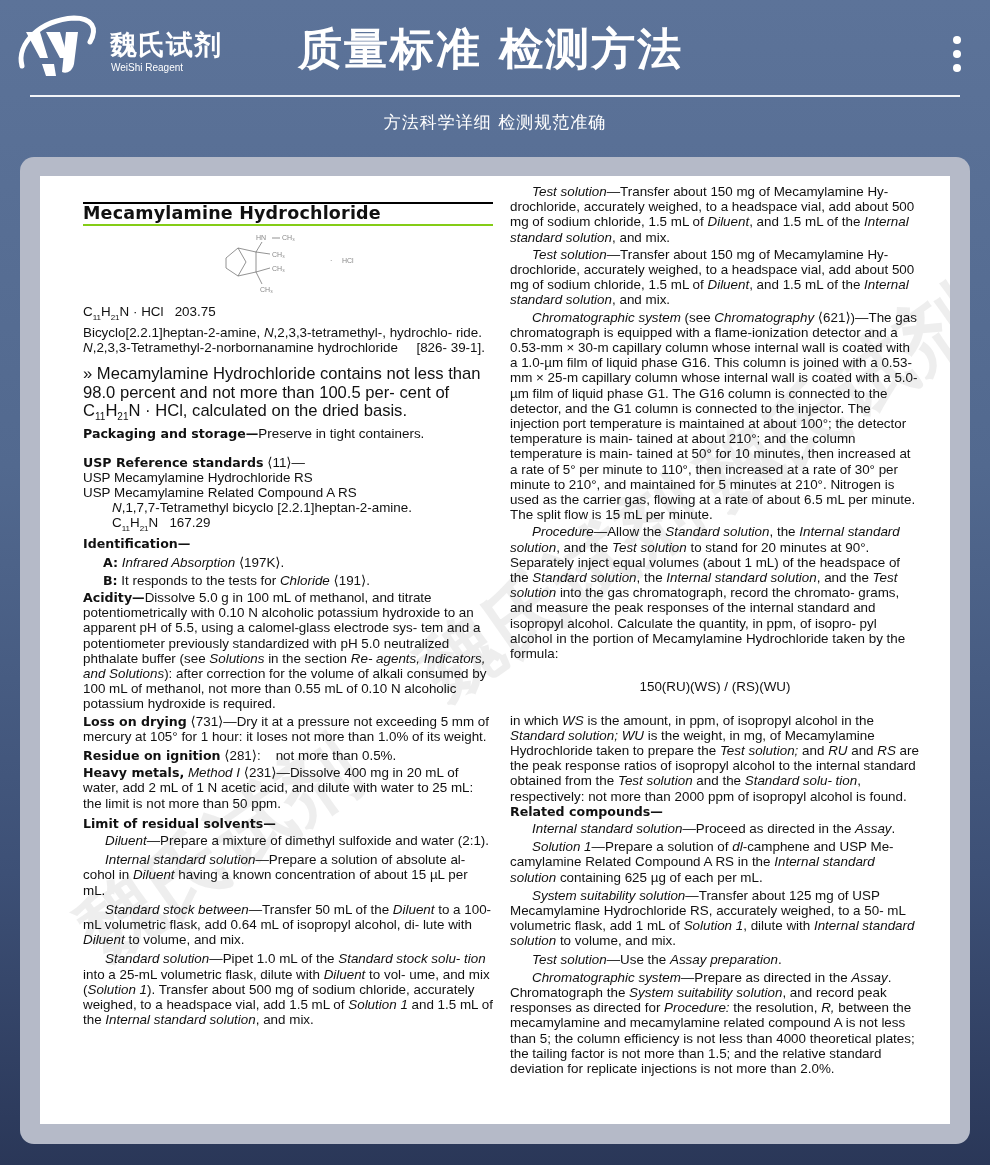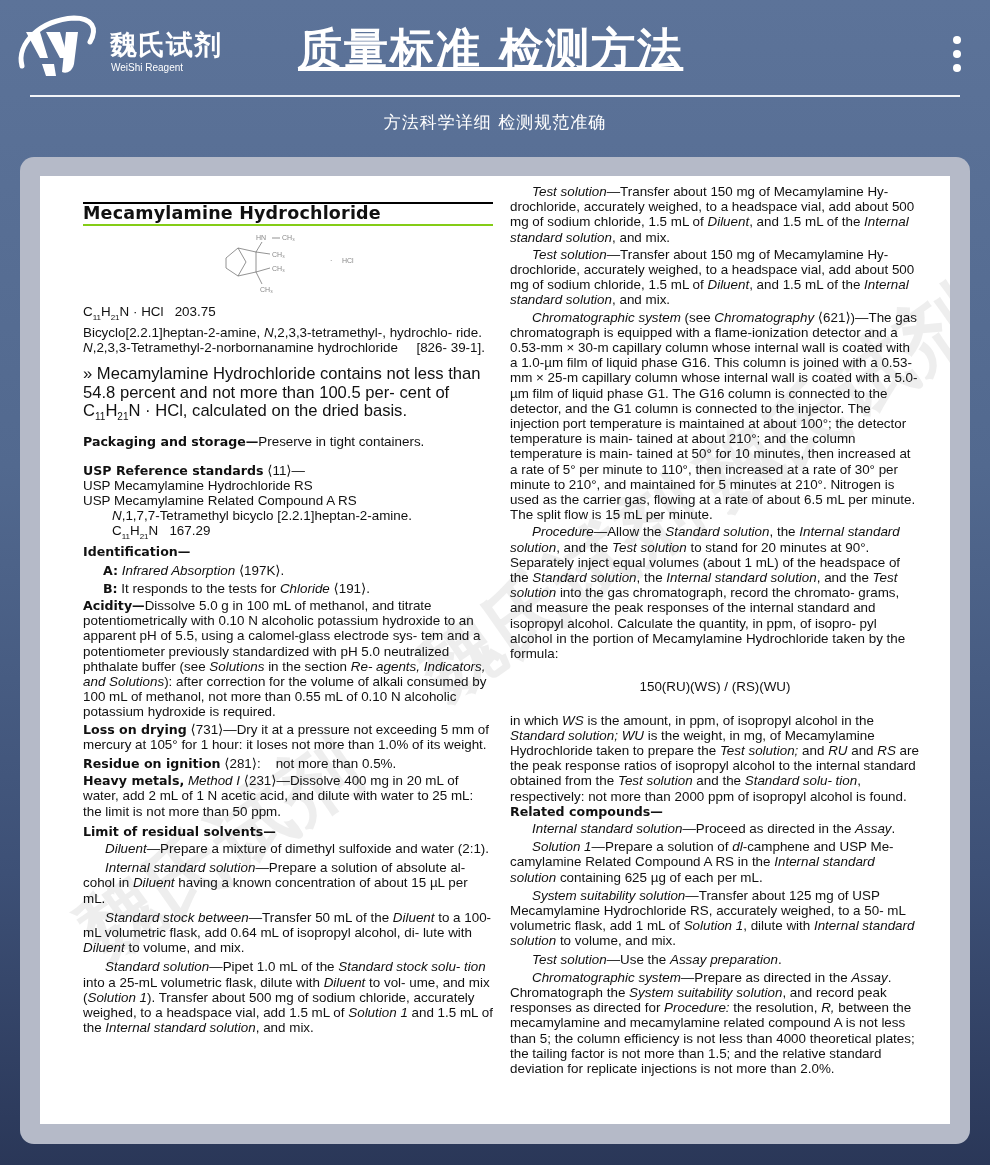--- a/index.html
+++ b/index.html
@@ -6,21 +6,21 @@
   body {
     width: 990px; height: 1165px; overflow: hidden; position: relative;
     background: linear-gradient(180deg, #5c7399 0%, #52698f 40%, #3d5076 75%, #2a3758 100%);
     font-family: "DejaVu Sans", sans-serif;
   }
   .header { position: absolute; left: 0; top: 0; width: 990px; height: 150px; }
   .logo { position: absolute; left: 12px; top: 14px; width: 210px; height: 66px; }
   .logo svg { position: absolute; left: 0; top: 0; }
   .logo-cn { position: absolute; left: 98px; top: 13px; color: #fff; font-size: 27px; font-weight: bold; letter-spacing: 1px; font-family: "DejaVu Sans", sans-serif; }
   .logo-en { position: absolute; left: 99px; top: 48px; color: #fff; font-size: 10px; font-family: "Liberation Sans", sans-serif; }
-  .main-title { position: absolute; left: 298px; top: 20px; color: #fff; font-size: 44px; font-weight: bold; letter-spacing: 2px; font-family: "DejaVu Sans", sans-serif; text-decoration: underline; }
+  .main-title { position: absolute; left: 298px; top: 20px; color: #fff; font-size: 44px; font-weight: bold; letter-spacing: 2px; font-family: "DejaVu Sans", sans-serif; }
   .menu-dots { position: absolute; left: 950px; top: 36px; width: 14px; height: 36px; cursor: pointer; }
   .menu-dots span { display: block; width: 8px; height: 8px; border-radius: 50%; background: #fff; margin: 0 auto 6px; }
   .divider { position: absolute; left: 30px; top: 95px; width: 930px; height: 2px; background: #f2f4f8; }
   .subtitle { position: absolute; left: 0; width: 990px; top: 111px; text-align: center; color: #fff; font-size: 17px; letter-spacing: 1px; }
 
   .frame { position: absolute; left: 20px; top: 157px; width: 950px; height: 987px; background: #b5bac8; border-radius: 14px; }
   .paper { position: absolute; left: 40px; top: 176px; width: 910px; height: 948px; background: #fff; overflow: hidden; }
 
   .col { position: absolute; top: 0; font-family: "Liberation Sans", sans-serif; color: #111; font-size: 13.4px; line-height: 15.2px; }
   .col-left { left: 43px; width: 410px; }
@@ -95,23 +95,23 @@
         </g>
       </svg>
     </div>
 
     <p style="margin-top:2px;">
       <span>C</span><sub style="font-size:8px;">11</sub><span>H</span><sub style="font-size:8px;">21</sub><span>N · HCl</span>&nbsp;&nbsp;&nbsp;<span>203.75</span>
     </p>
     <p class="hang"><span>Bicyclo[2.2.1]heptan-2-amine, </span><span class="i">N</span><span>,2,3,3-tetramethyl-, hydrochlo- ride.</span></p>
     <p class="hang" style="text-align:justify;"><span class="i">N</span><span>,2,3,3-Tetramethyl-2-norbornanamine hydrochloride</span>&nbsp;&nbsp;&nbsp;&nbsp;&nbsp;<span>[826- 39-1].</span></p>
 
-    <p style="margin-top:10px; font-size:16.6px; line-height:18.2px;"><span>» Mecamylamine Hydrochloride contains not less than 54.8 percent and not more than 100.5 per- cent of C</span><sub style="font-size:10px;">11</sub><span>H</span><sub style="font-size:10px;">21</sub><span>N · HCl, calculated on the dried basis.</span></p>
+    <p style="margin-top:10px; font-size:16.6px; line-height:18.2px;"><span>» Mecamylamine Hydrochloride contains not less than 98.0 percent and not more than 100.5 per- cent of C</span><sub style="font-size:10px;">11</sub><span>H</span><sub style="font-size:10px;">21</sub><span>N · HCl, calculated on the dried basis.</span></p>
 
-    <p style="margin-top:8px;"><span class="b">Packaging and storage—</span><span>Preserve in tight containers.</span></p>
+    <p style=""><span class="b">Packaging and storage—</span><span>Preserve in tight containers.</span></p>
 
     <p style="margin-top:13px;"><span class="b">USP Reference standards</span><span> ⟨11⟩—</span></p>
     <p>USP Mecamylamine Hydrochloride RS</p>
     <p>USP Mecamylamine Related Compound A RS</p>
     <p style="padding-left:29px;"><span class="i">N</span><span>,1,7,7-Tetramethyl bicyclo [2.2.1]heptan-2-amine.</span></p>
     <p style="padding-left:29px;"><span>C</span><sub style="font-size:8px;">11</sub><span>H</span><sub style="font-size:8px;">21</sub><span style="white-space:pre;">N   167.29</span></p>
 
     <p><span class="b">Identification—</span></p>
     <p style="padding-left:20px; margin-top:3px;"><span class="b">A:</span> <span class="i">Infrared Absorption</span><span> ⟨197K⟩.</span></p>
     <p style="padding-left:20px; margin-top:3px;"><span class="b">B:</span><span> It responds to the tests for </span><span class="i">Chloride</span><span> ⟨191⟩.</span></p>

